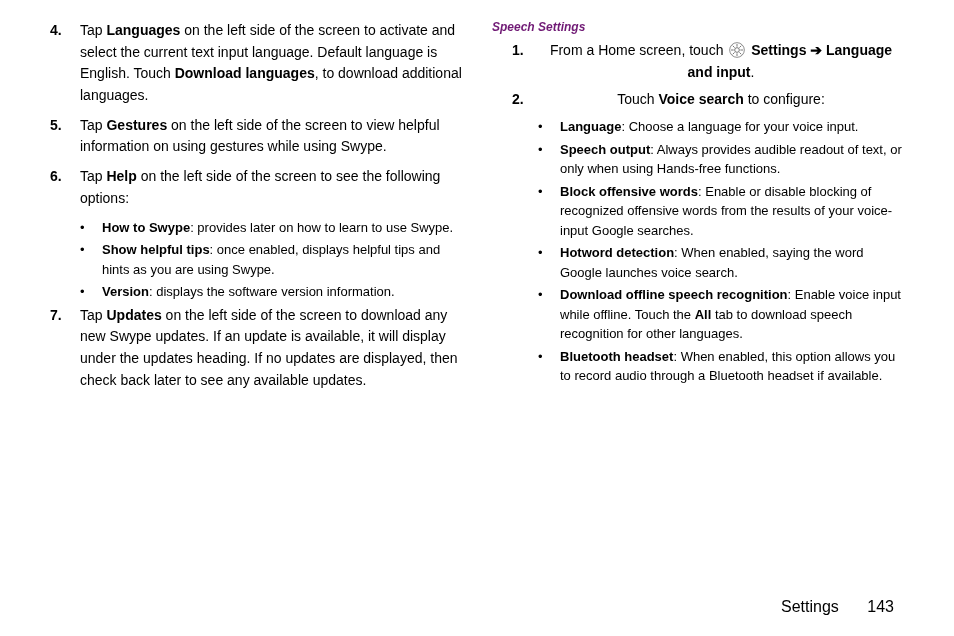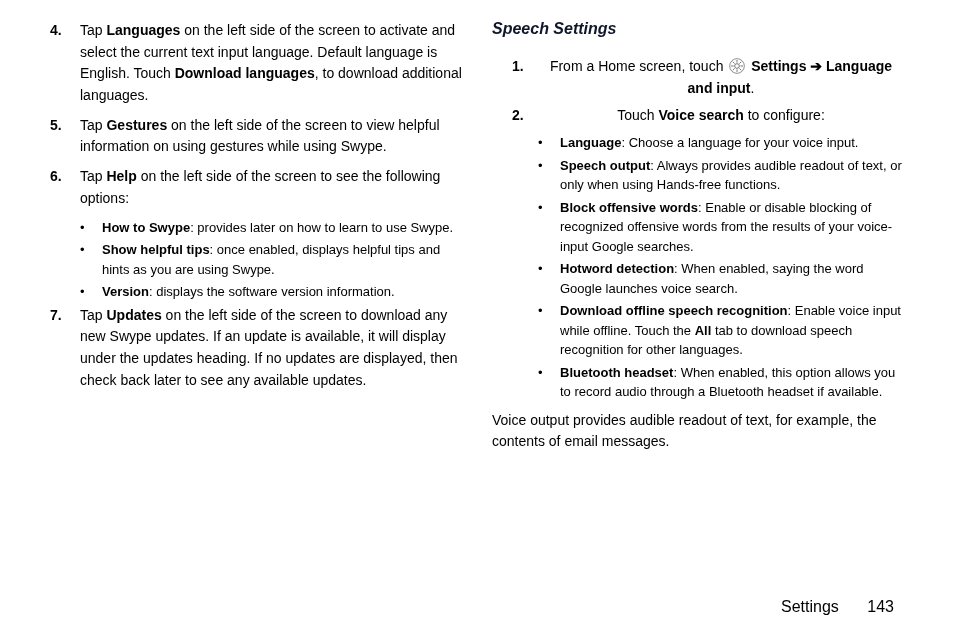--- a/index.html
+++ b/index.html
@@ -44,23 +44,23 @@
   }
   .bullet-item .dot {
     width: 14px;
     flex-shrink: 0;
   }
   .bullet-item .btext { flex: 1; padding-left: 8px; }
   .bold { font-weight: bold; }
   .section-title {
     font-weight: bold;
     font-style: italic;
-    color: #0f172a;
-    font-size: 16px;
-    margin-bottom: 18px;
+    color: #701a75;
+    font-size: 12px;
+    margin-bottom: 6px;
   }
   .intro {
     font-size: 14px;
     line-height: 1.55;
     margin: 0 0 6px 8px;
   }
   .closing {
     font-size: 14px;
     line-height: 1.55;
     margin-top: 8px;
@@ -195,21 +195,20 @@
     </div>
     <div class="bullet-item" style="margin-left:46px">
       <div class="dot">•</div>
       <div class="btext"><span class="bold">Download offline speech recognition</span><span>: Enable voice input while offline. Touch the </span><span class="bold">All</span><span> tab to download speech recognition for other languages.</span></div>
     </div>
     <div class="bullet-item" style="margin-left:46px">
       <div class="dot">•</div>
       <div class="btext"><span class="bold">Bluetooth headset</span><span>: When enabled, this option allows you to record audio through a Bluetooth headset if available.</span></div>
     </div>
 
-    <div class="closing">Voice output provides audible readout of text, for example, the contents of email messages.</div>
   </div>
 
 </div>
 
 <div class="footer">
   <span class="sec">Settings</span>
   <span>143</span>
 </div>
 
 </body></html>

